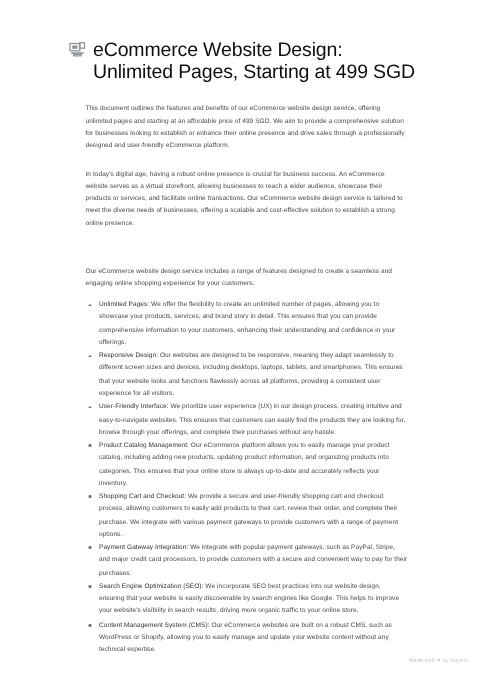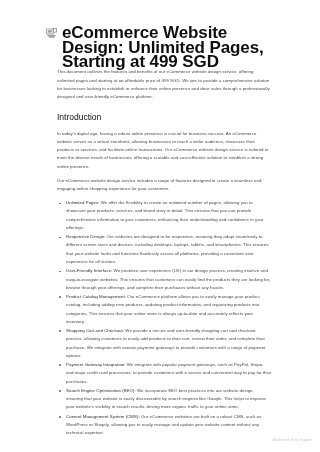--- a/index.html
+++ b/index.html
@@ -32,23 +32,23 @@
     gap: 5px;
   }
   .title-icon {
     flex: 0 0 auto;
     width: 11px;
     height: 11px;
     margin-top: 2px;
     display: block;
   }
   .doc-title {
-    font-size: 17px;
+    font-size: 13px;
     line-height: 14.5px;
-    font-weight: 700;
+    font-weight: 400;
     letter-spacing: -0.1px;
     color: #0f0f0f;
     margin: 0;
   }
 
   
   .intro-para {
     position: absolute;
     left: 57px;
     top: 64px;
@@ -137,21 +137,20 @@
       <rect x="10.5" y="0.8" width="4.6" height="5.2" fill="none" stroke="#8a8f94" stroke-width="1.2"></rect>
       <rect x="2.2" y="10" width="12" height="1.5" fill="#8a8f94"></rect>
       <rect x="4.5" y="12.2" width="7.4" height="1.3" fill="none" stroke="#8a8f94" stroke-width="1"></rect>
     </svg>
     <h1 class="doc-title">eCommerce Website Design: Unlimited Pages, Starting at 499 SGD</h1>
   </div>
 
   <p class="intro-para">This document outlines the features and benefits of our eCommerce website design service, offering unlimited pages and starting at an affordable price of 499 SGD. We aim to provide a comprehensive solution for businesses looking to establish or enhance their online presence and drive sales through a professionally designed and user-friendly eCommerce platform.</p>
 
   <div class="section" id="introduction-section">
-    <h2 class="section-heading">Introduction</h2>
     <p class="section-para">In today's digital age, having a robust online presence is crucial for business success. An eCommerce website serves as a virtual storefront, allowing businesses to reach a wider audience, showcase their products or services, and facilitate online transactions. Our eCommerce website design service is tailored to meet the diverse needs of businesses, offering a scalable and cost-effective solution to establish a strong online presence.</p>
   </div>
 
   <div class="section" id="key-features-section">
     <p class="section-para">Our eCommerce website design service includes a range of features designed to create a seamless and engaging online shopping experience for your customers.</p>
     <ul class="feature-list" id="feature-list">
         <li><span class="feature-term">Unlimited Pages:</span><span> We offer the flexibility to create an unlimited number of pages, allowing you to showcase your products, services, and brand story in detail. This ensures that you can provide comprehensive information to your customers, enhancing their understanding and confidence in your offerings.</span></li>
         <li><span class="feature-term">Responsive Design:</span><span> Our websites are designed to be responsive, meaning they adapt seamlessly to different screen sizes and devices, including desktops, laptops, tablets, and smartphones. This ensures that your website looks and functions flawlessly across all platforms, providing a consistent user experience for all visitors.</span></li>
         <li><span class="feature-term">User-Friendly Interface:</span><span> We prioritize user experience (UX) in our design process, creating intuitive and easy-to-navigate websites. This ensures that customers can easily find the products they are looking for, browse through your offerings, and complete their purchases without any hassle.</span></li>
         <li><span class="feature-term">Product Catalog Management:</span><span> Our eCommerce platform allows you to easily manage your product catalog, including adding new products, updating product information, and organizing products into categories. This ensures that your online store is always up-to-date and accurately reflects your inventory.</span></li>

